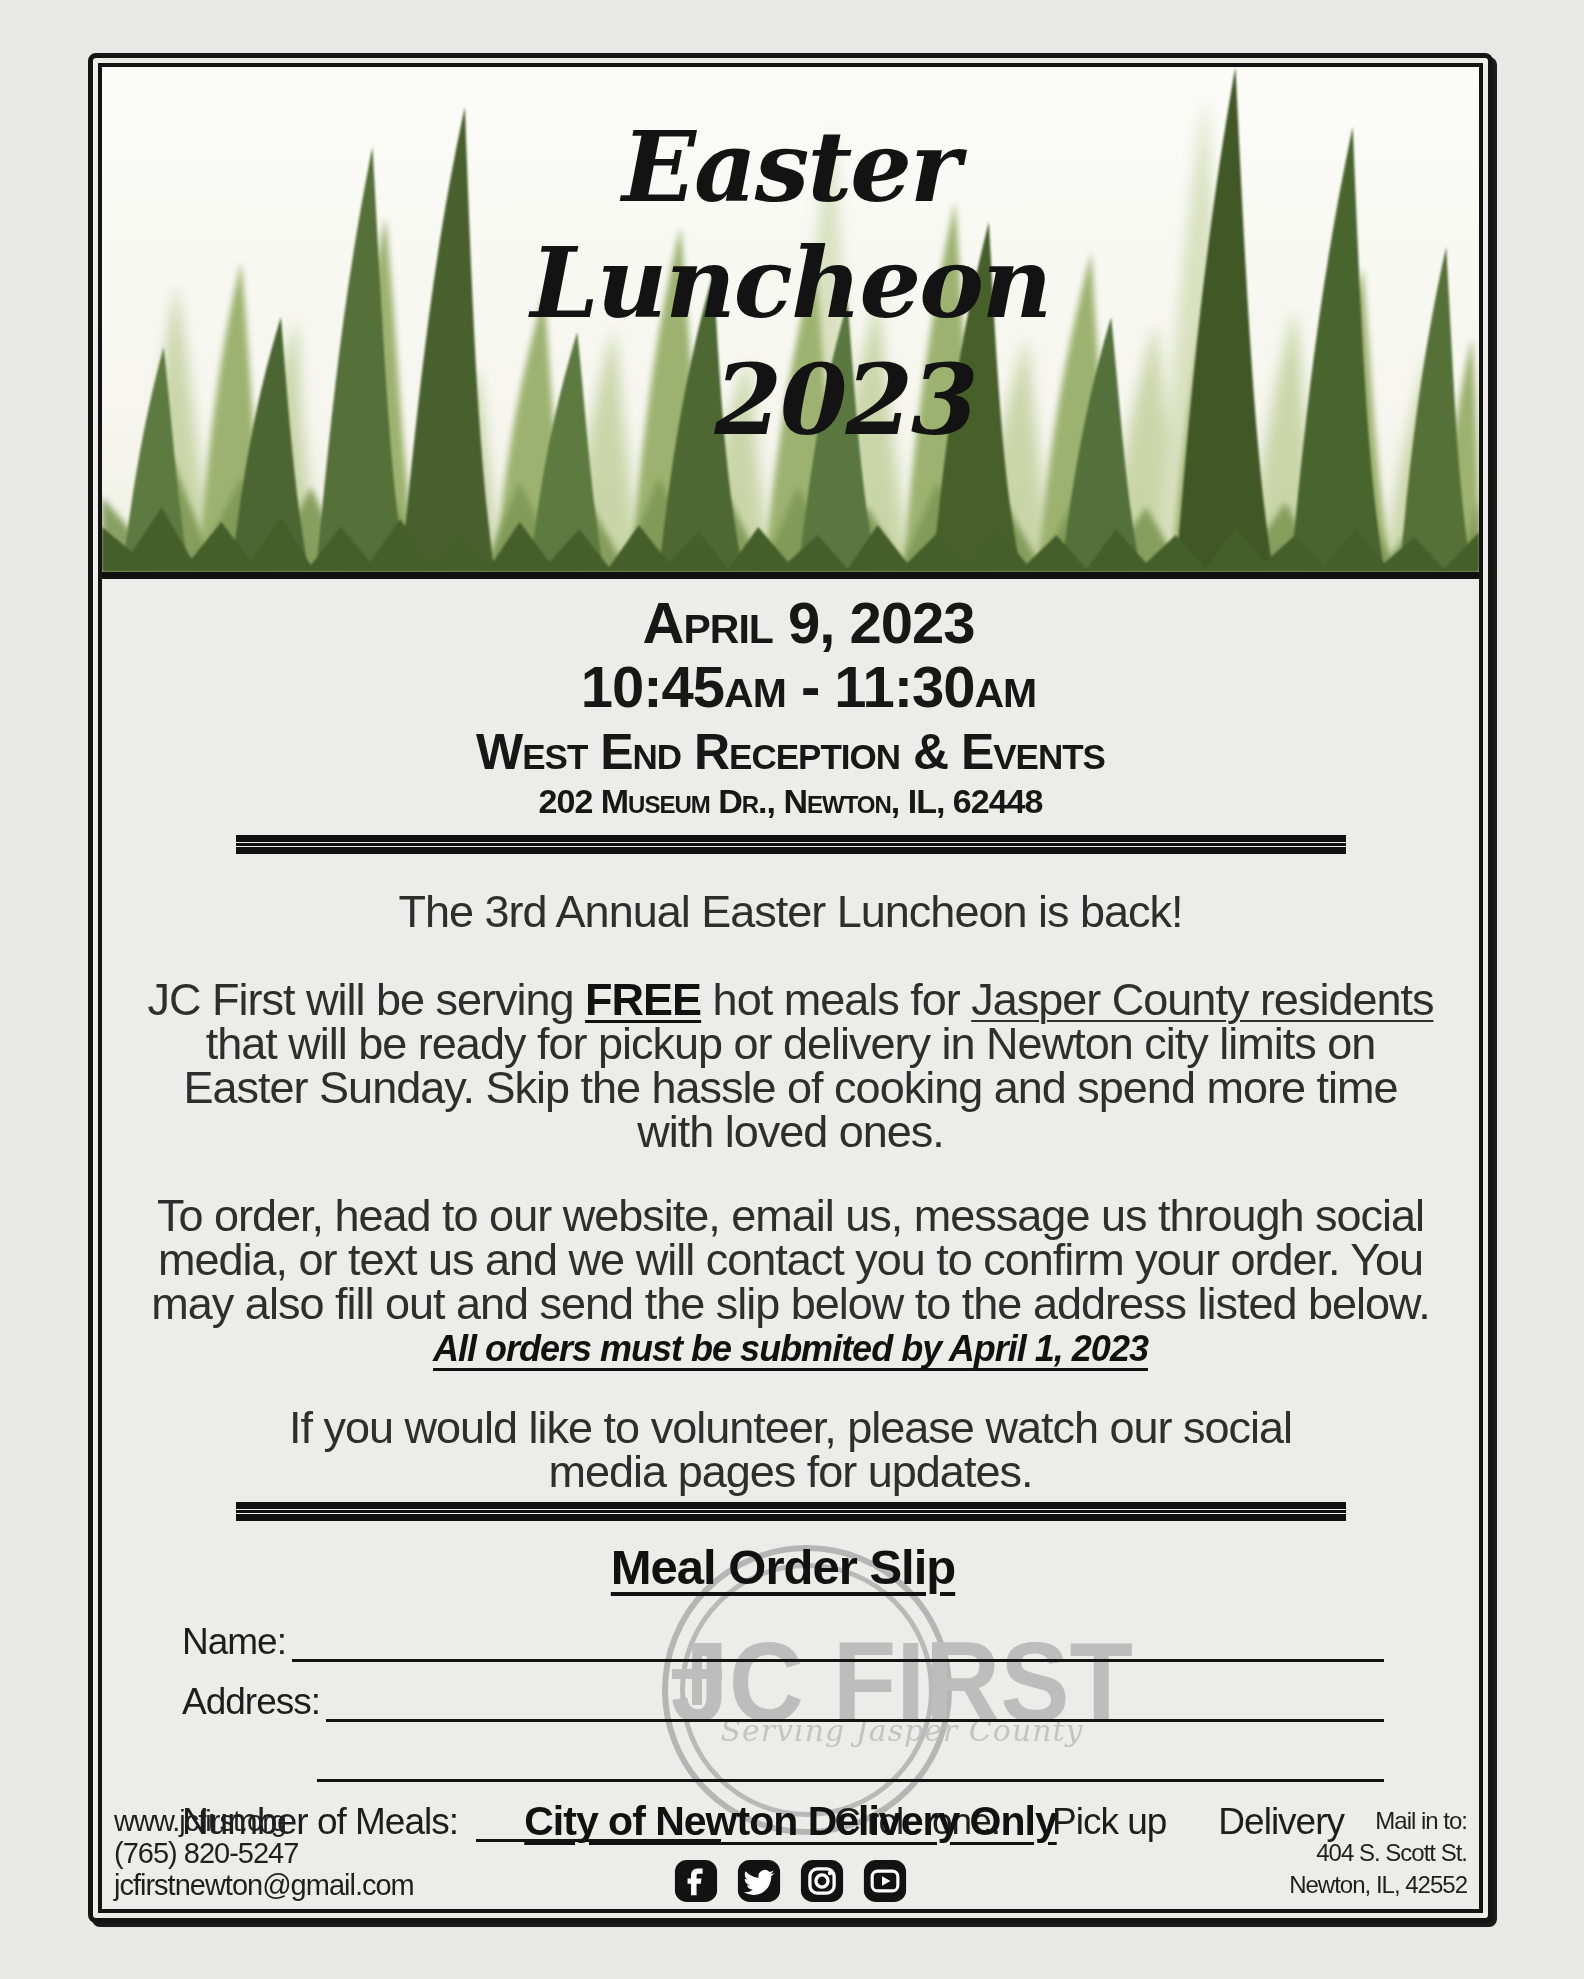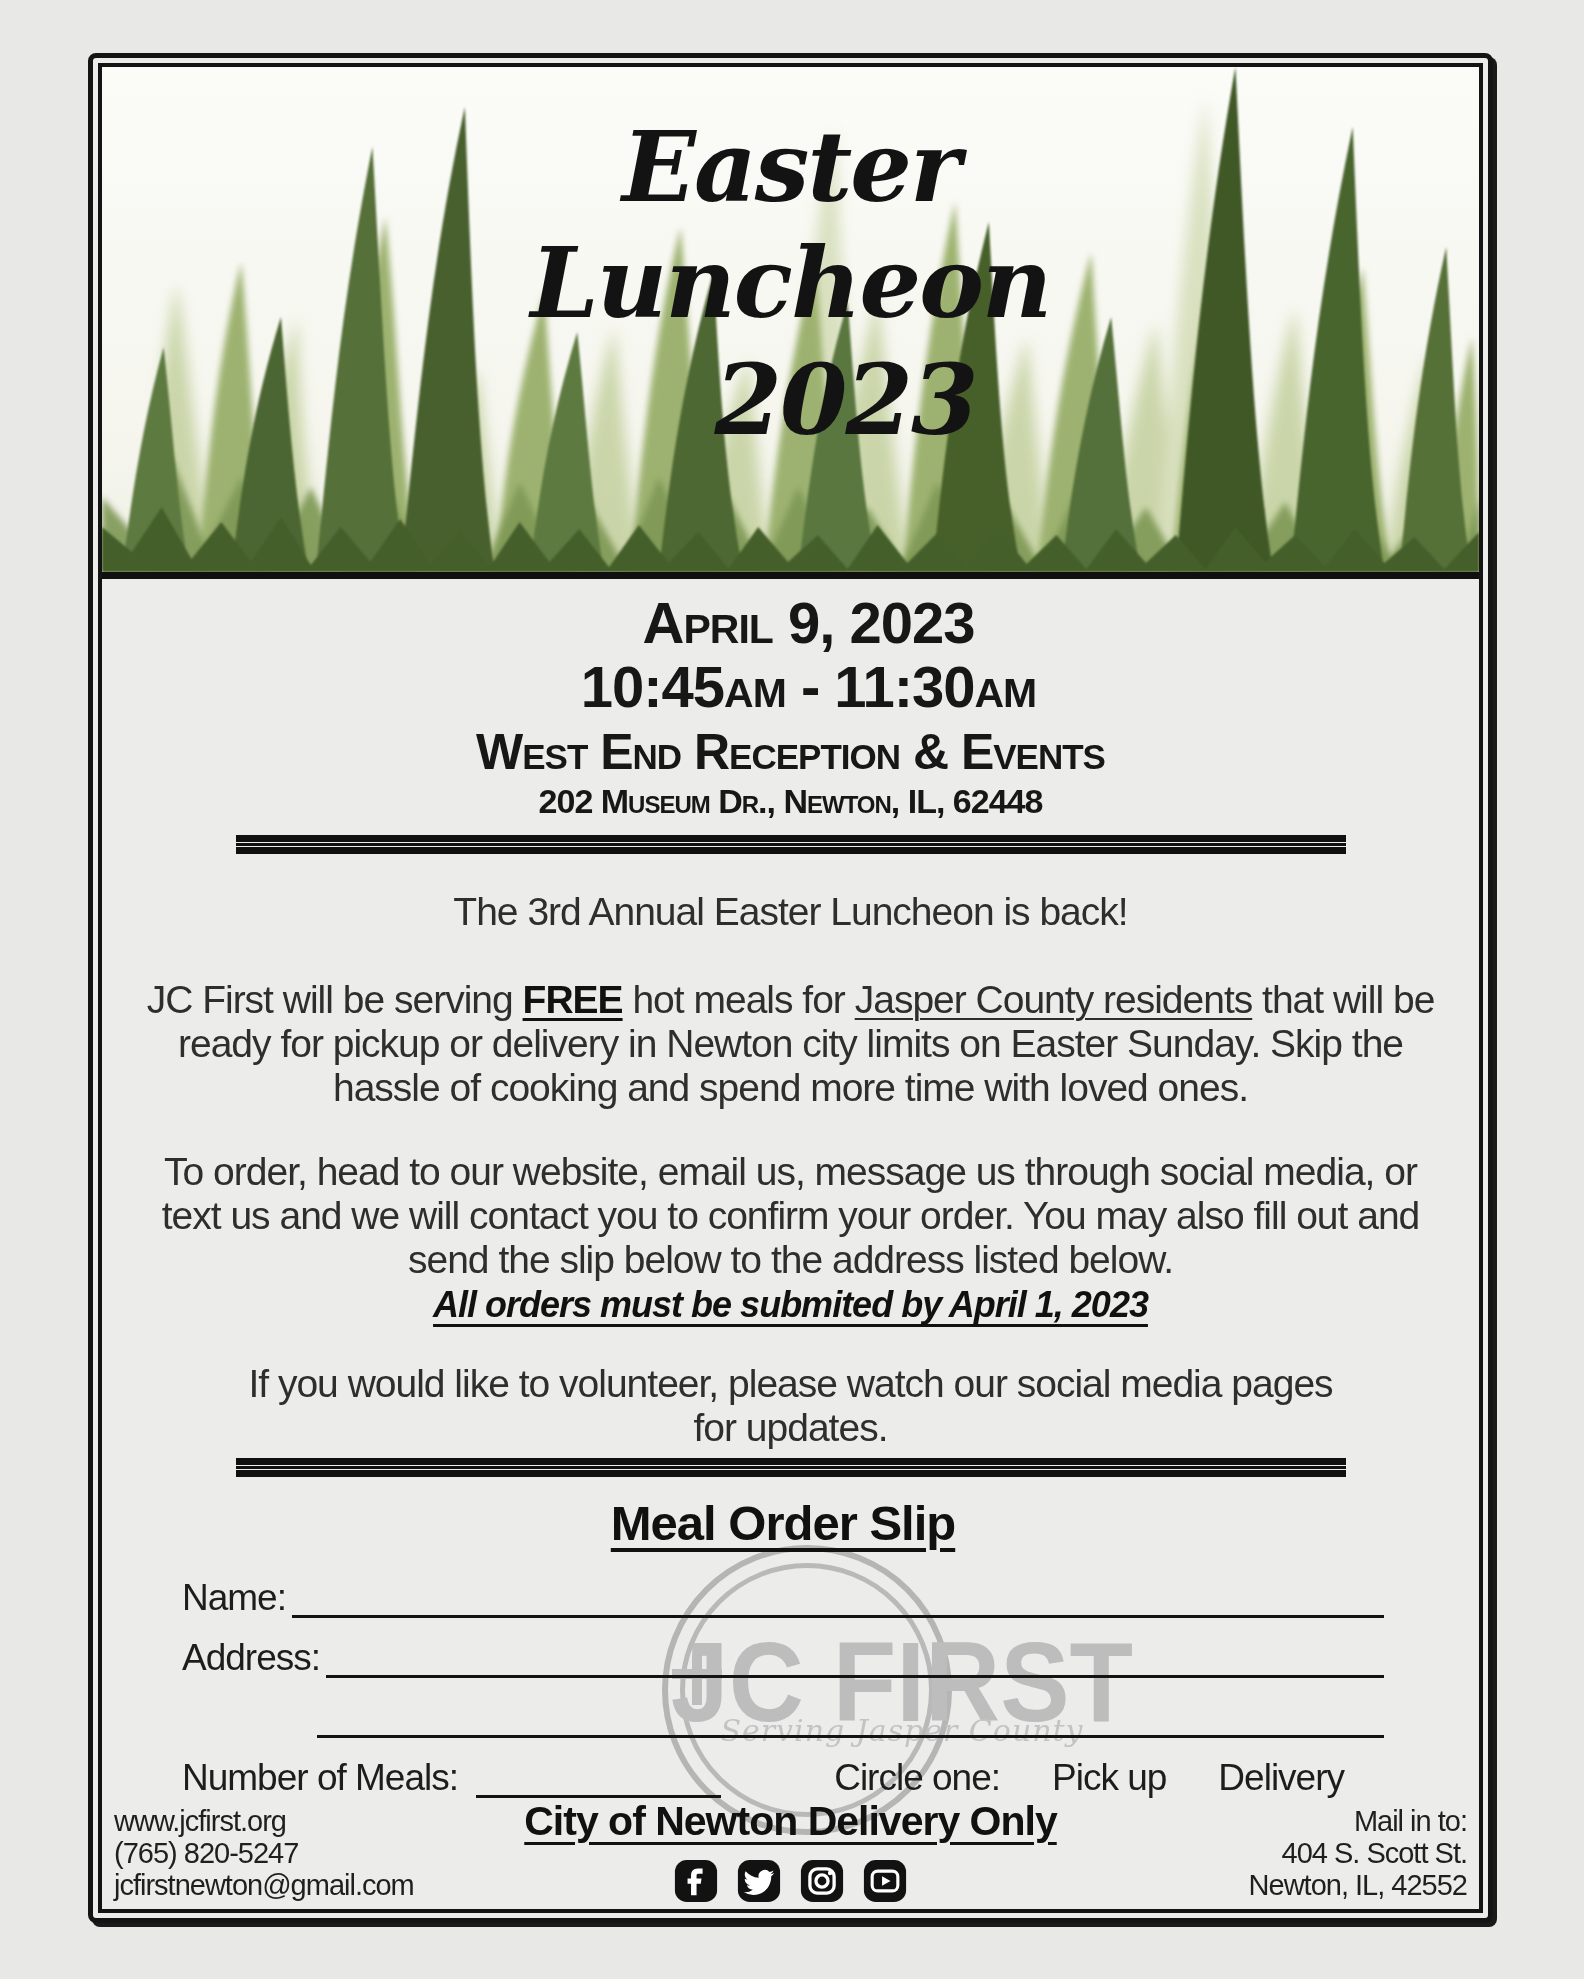--- a/index.html
+++ b/index.html
@@ -60,21 +60,21 @@
     height:19px;position:relative;
     border-top:7px solid #101010;border-bottom:7px solid #101010;
     box-sizing:border-box;
   }
   .rule::after{
     content:"";position:absolute;left:0;right:0;top:50%;
     height:3px;margin-top:-2px;background:#101010;
   }
   .para{
     width:1290px;margin:0 auto;
-    font-size:39px;line-height:44px;
+    font-size:45px;line-height:44px;
     color:#2e2e2e;letter-spacing:-1px;
   }
   .intro{margin-top:36px;}
   .p1{margin-top:44px;}
   .p2{margin-top:40px;}
   .free{font-weight:700;text-decoration:underline;text-decoration-thickness:3px;text-underline-offset:5px;color:#111;}
   .u{text-decoration:underline;text-decoration-thickness:2px;text-underline-offset:5px;}
   .deadline{
     margin:2px auto 0;width:1290px;
     font-size:36px;font-weight:700;font-style:italic;
@@ -134,21 +134,21 @@
     font-size:30px;color:#c3c3c3;letter-spacing:1px;
   }
   
   .footer{position:absolute;left:0;right:0;bottom:6px;z-index:2;}
   .f-left{
     position:absolute;left:12px;bottom:2px;text-align:left;
     font-size:29px;line-height:32px;color:#1f1f1f;letter-spacing:-1px;
   }
   .f-right{
     position:absolute;right:12px;bottom:2px;text-align:right;
-    font-size:29px;line-height:32px;color:#1f1f1f;letter-spacing:-1px;margin-left:20px;
+    font-size:24px;line-height:32px;color:#1f1f1f;letter-spacing:-1px;margin-left:20px;
   }
   .f-center{text-align:center;}
   .delivery-note{
     font-size:41px;font-weight:700;letter-spacing:-1px;color:#111;
     text-decoration:underline;text-decoration-thickness:3px;text-underline-offset:7px;
   }
   .social{margin-top:14px;display:flex;justify-content:center;gap:19px;}
   .social svg{width:44px;height:44px;display:block;}
 </style>
 </head>

